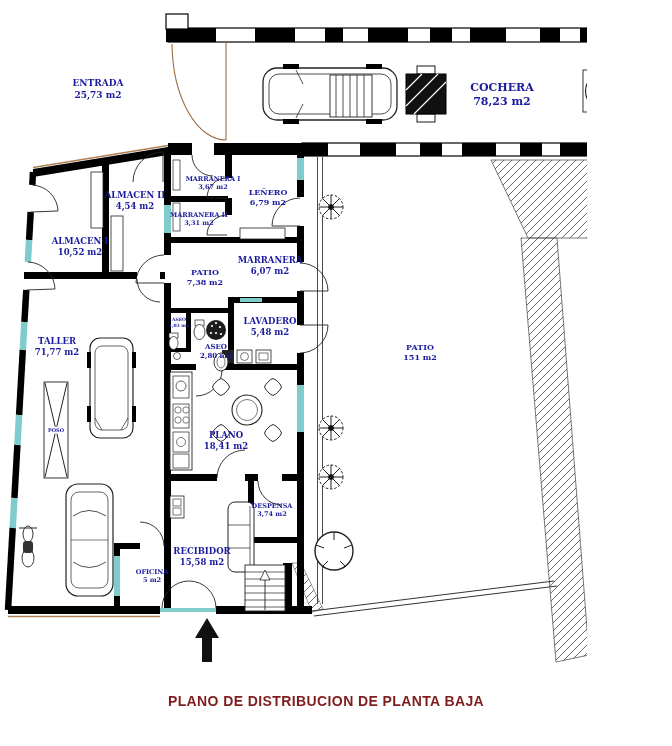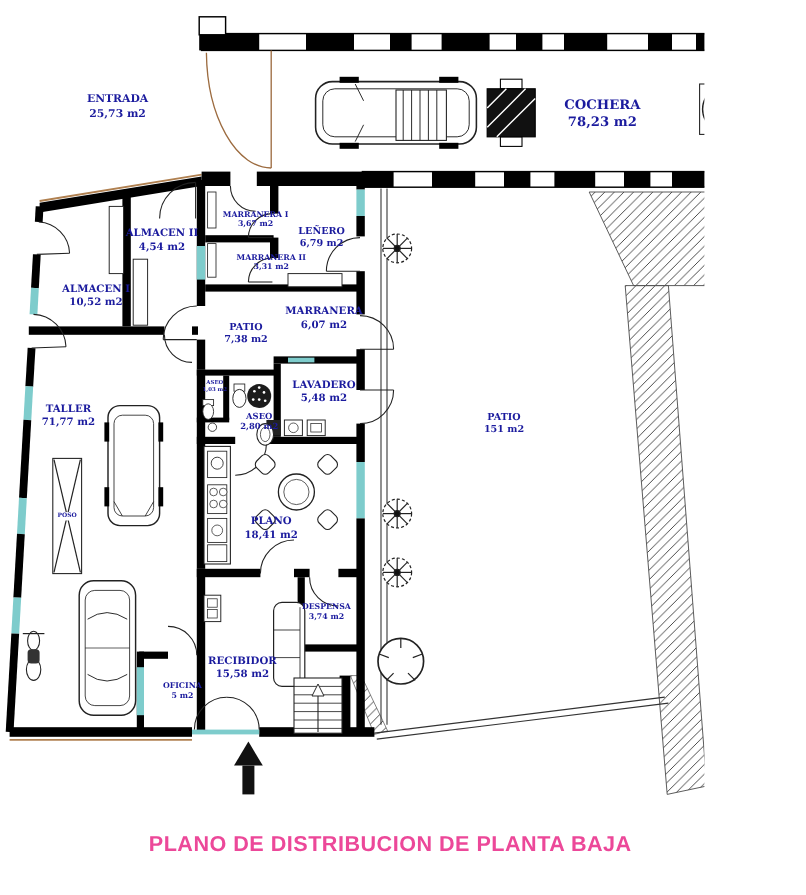--- a/index.html
+++ b/index.html
@@ -2,23 +2,23 @@
 <html><head>
 <meta charset="utf-8">
 <style>
   html,body{margin:0;padding:0;background:#fff;}
   #stage{position:relative;width:587px;height:746px;background:#ffffff;overflow:hidden;
          font-family:"DejaVu Serif",serif;}
   #plan-svg{position:absolute;left:0;top:0;}
   .lbl{position:absolute;transform:translate(-50%,-50%);text-align:center;color:#1b1b9e;
        font-family:"DejaVu Serif",serif;font-weight:700;line-height:1.3;white-space:nowrap;}
   .lbl span{display:block;}
-  .title{position:absolute;left:124px;top:693px;width:380px;text-align:center;
-         font-family:"Liberation Sans",sans-serif;font-weight:700;font-size:18px;
-         color:#ec4899;letter-spacing:.4px;white-space:nowrap;}
+  .title{position:absolute;left:136px;top:693px;width:380px;text-align:center;
+         font-family:"Liberation Sans",sans-serif;font-weight:700;font-size:14px;
+         color:#7f1d1d;letter-spacing:.4px;white-space:nowrap;}
   .plant{position:absolute;left:609px;top:240px;font-size:21px;font-weight:700;
          color:#23239f;font-family:"DejaVu Serif",serif;white-space:nowrap;}
 </style>
 </head>
 <body>
 
 <div id="stage">
 
 <svg id="plan-svg" width="672" height="746" viewBox="0 0 672 746">
   <defs>
@@ -387,21 +387,21 @@
       <span>COCHERA</span>
       <span>78,23 m2</span>
     </div>
 <div class="lbl" style="left:604px;top:91px;font-size:3.5px">
       <span>POZO DE AGUA</span>
     </div>
 <div class="lbl" style="left:213px;top:183px;font-size:6.5px">
       <span>MARRANERA I</span>
       <span>3,67 m2</span>
     </div>
-<div class="lbl" style="left:226px;top:219px;font-size:6.5px">
+<div class="lbl" style="left:199px;top:219px;font-size:6.5px">
       <span>MARRANERA II</span>
       <span>3,31 m2</span>
     </div>
 <div class="lbl" style="left:268px;top:197px;font-size:8px">
       <span>LEÑERO</span>
       <span>6,79 m2</span>
     </div>
 <div class="lbl" style="left:135px;top:201px;font-size:8.5px">
       <span>ALMACEN II</span>
       <span>4,54 m2</span>

